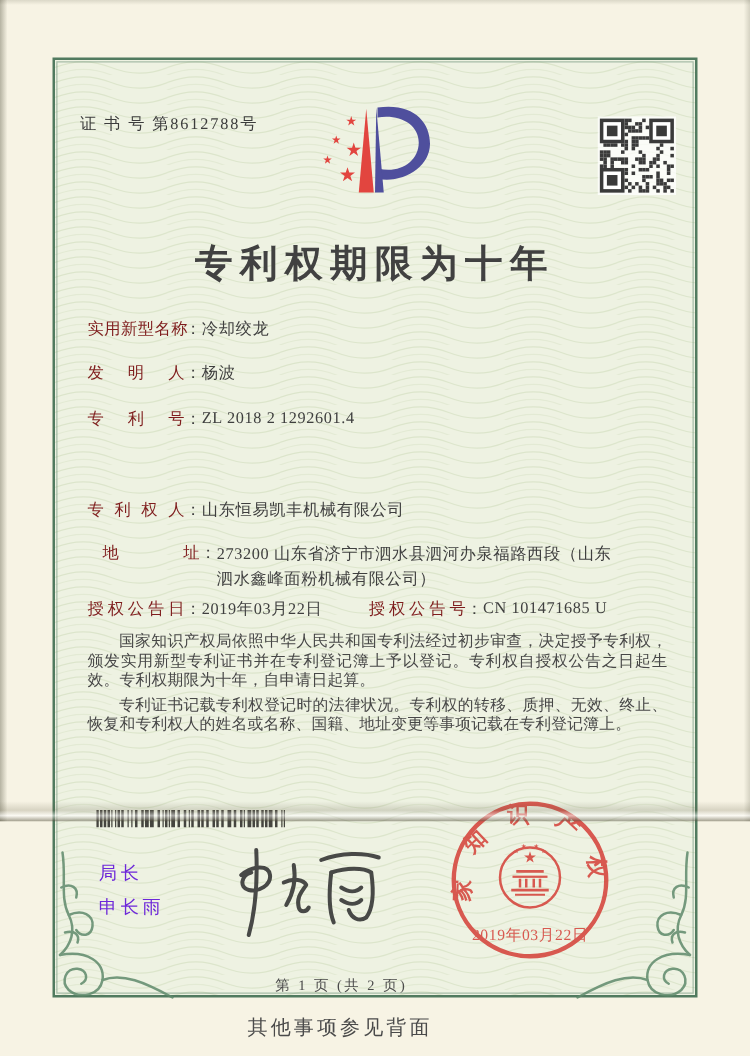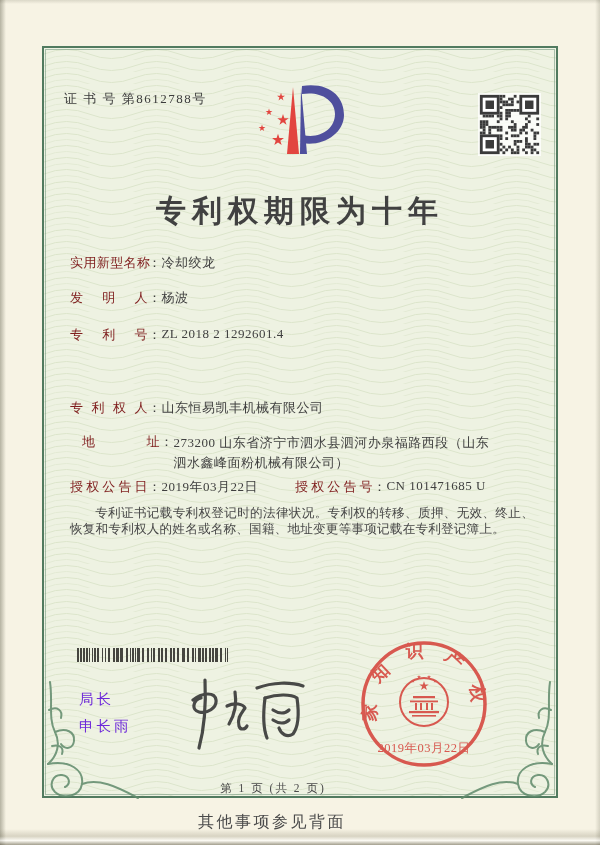--- a/index.html
+++ b/index.html
@@ -1,21 +1,21 @@
 <!DOCTYPE html>
 <html><head>
 <meta charset="utf-8">
 <style>
   html,body{margin:0;padding:0;}
   body{
     width:600px;height:845px;overflow:hidden;
     font-family:"Liberation Serif","DejaVu Serif",serif;
     background:#f7f3e4;
   }
-  .page{position:relative;width:600px;height:845px;background:#f7f3e4;}
+  .page{position:relative;width:600px;height:657px;background:#f7f3e4;}
   
   .scan-left{position:absolute;left:0;top:0;width:6px;height:100%;
     background:linear-gradient(to right,rgba(60,60,40,.35),rgba(60,60,40,0));z-index:9;}
   .scan-right{position:absolute;right:0;top:0;width:5px;height:100%;
     background:linear-gradient(to left,rgba(60,60,40,.18),rgba(60,60,40,0));z-index:9;}
   .scan-bottom{position:absolute;left:0;bottom:0;width:100%;height:16px;z-index:9;
     background:linear-gradient(to bottom,rgba(0,0,0,0) 0%,rgba(90,85,60,.20) 45%,rgba(255,255,255,.55) 72%,rgba(60,55,35,.45) 100%);}
   .scan-top{position:absolute;left:0;top:0;width:100%;height:4px;z-index:9;
     background:linear-gradient(to bottom,rgba(60,60,40,.15),rgba(60,60,40,0));}
 
@@ -295,20 +295,21 @@
         <span class="colon">：</span>
       <div class="valblock">273200 山东省济宁市泗水县泗河办泉福路西段（山东泗水鑫峰面粉机械有限公司）</div>
     </div>
 
     <div class="row" style="top:430px;width:470px">
       <span class="lbl">授权公告日</span><span class="colon">：</span><span class="val">2019年03月22日</span>
       <span class="grant-pair2"><span class="lbl">授权公告号</span><span class="colon">：</span><span class="val">CN 101471685 U</span></span>
     </div>
 
     <div class="paras">
+      <p>国家知识产权局依照中华人民共和国专利法经过初步审查，决定授予专利权，颁发实用新型专利证书并在专利登记簿上予以登记。专利权自授权公告之日起生效。专利权期限为十年，自申请日起算。</p>
       <p>专利证书记载专利权登记时的法律状况。专利权的转移、质押、无效、终止、恢复和专利权人的姓名或名称、国籍、地址变更等事项记载在专利登记簿上。</p>
     </div>
 
     <svg class="barcode" id="barcode-svg" width="156" height="14" viewBox="0 0 156 14">
         <g fill="#45453f">
           <rect x="0" y="0" width="2" height="14"></rect>
           <rect x="3" y="0" width="2" height="14"></rect>
           <rect x="6" y="0" width="2" height="14"></rect>
           <rect x="9" y="0" width="2" height="14"></rect>
           <rect x="12" y="0" width="1" height="14"></rect>

